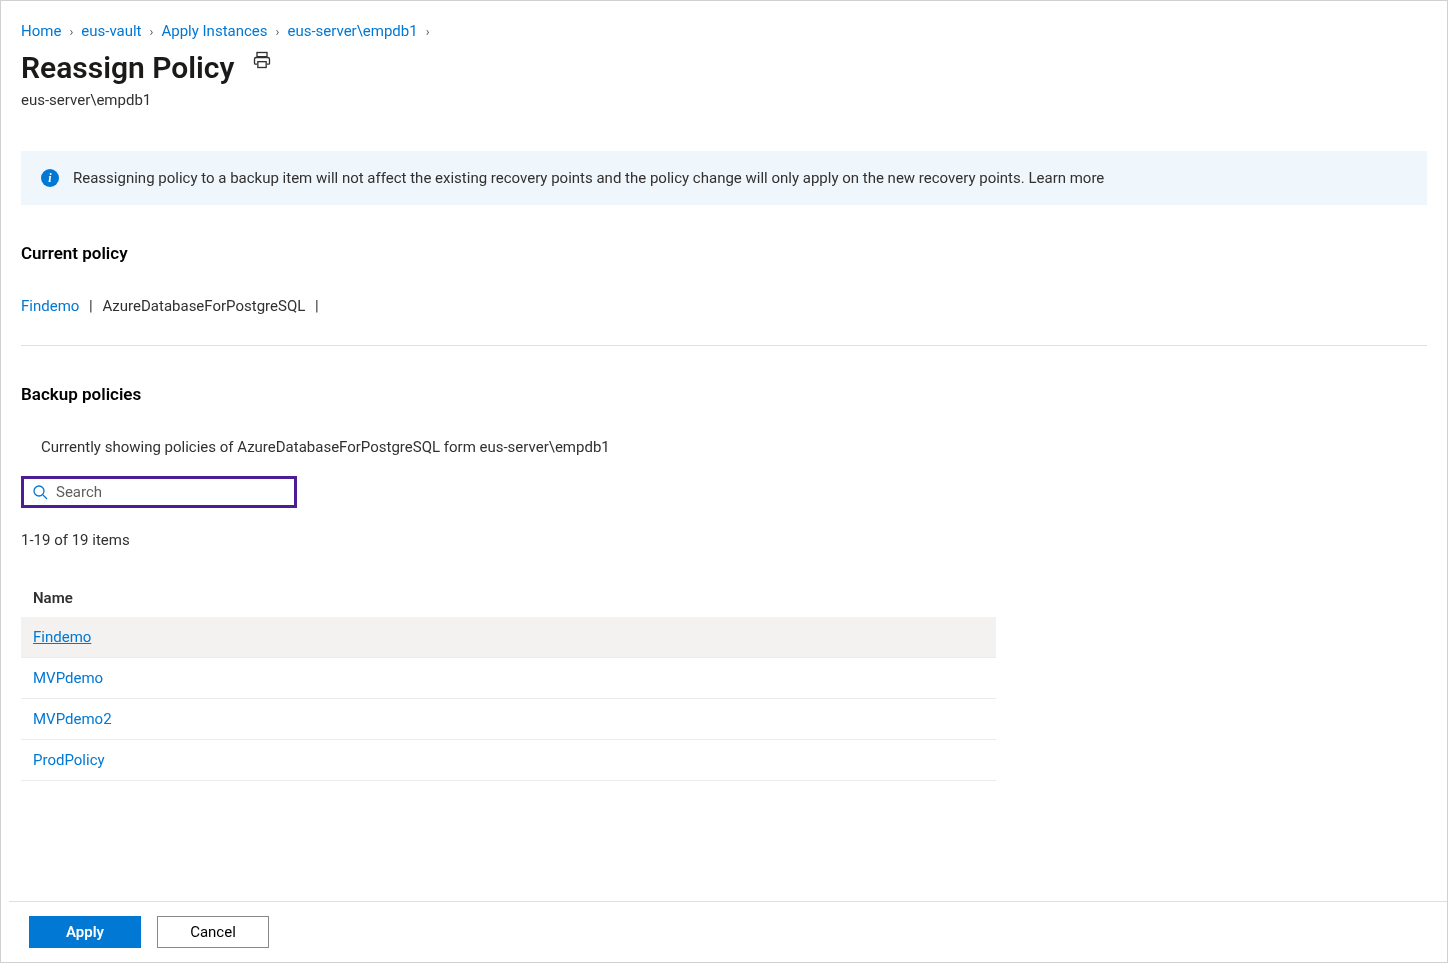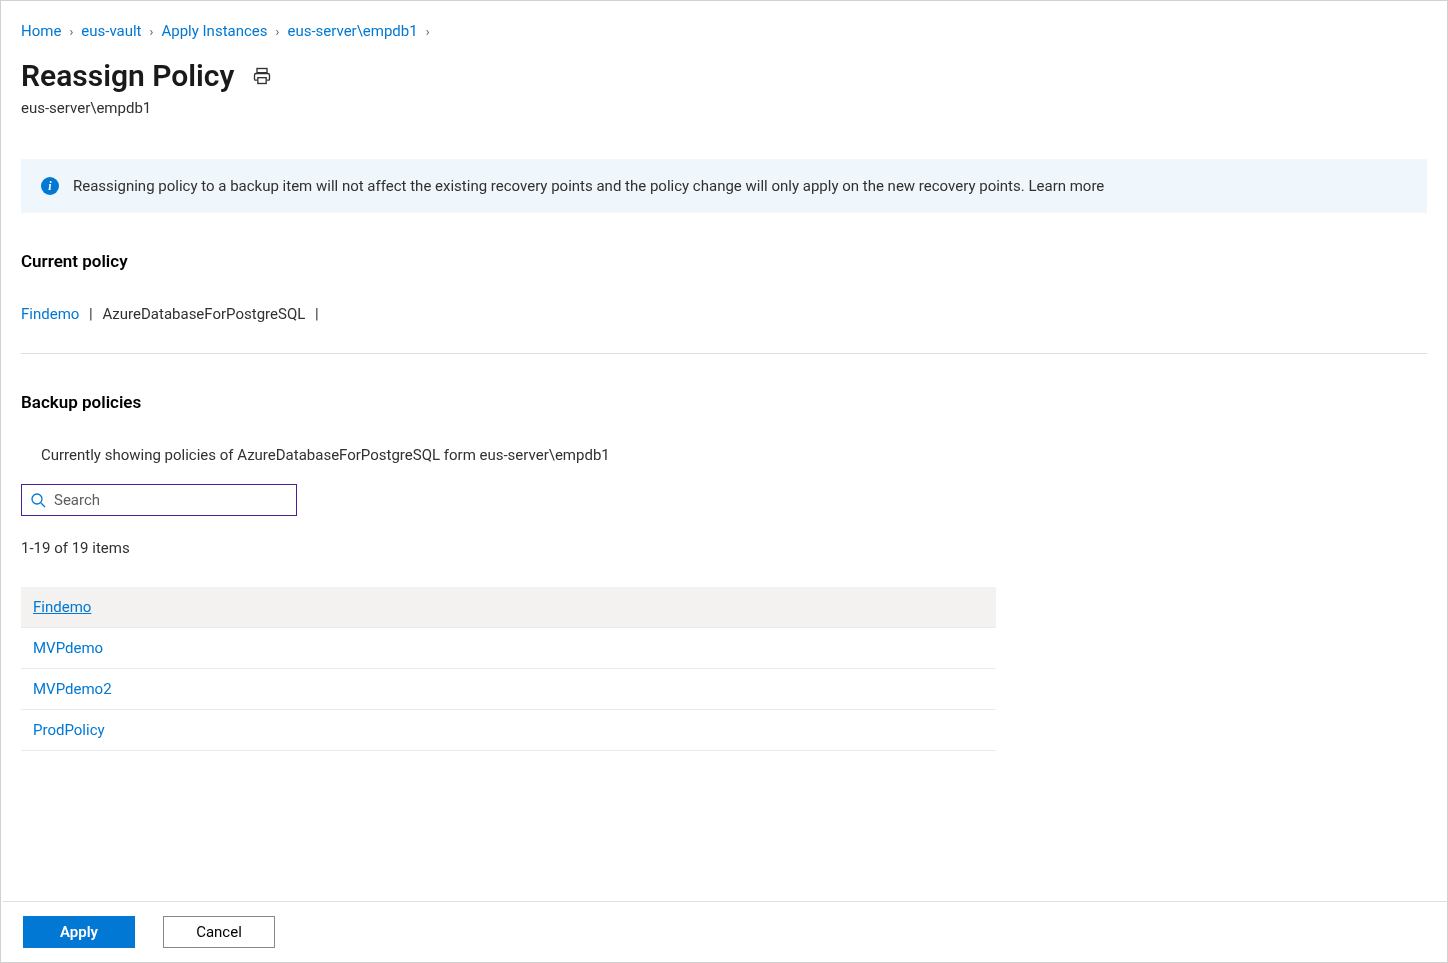--- a/index.html
+++ b/index.html
@@ -19,21 +19,21 @@
   .breadcrumb {
     display: flex;
     align-items: center;
     gap: 8px;
     padding: 12px 0 10px 0;
     font-size: 15px;
   }
   .breadcrumb a { color: #0078d4; text-decoration: none; cursor: pointer; }
   .breadcrumb .sep { color: #605e5c; font-size: 13px; }
   
-  .title-row { display: flex; align-items: center; gap: 18px; margin-top: 8px; }
+  .title-row { display: flex; gap: 18px; }
   h1 { font-size: 30px; font-weight: 600; color: #1b1a19; }
   .print-icon { width: 20px; height: 20px; color: #323130; cursor: pointer; display: flex; align-items: center; justify-content: center; }
   .subtitle { font-size: 15px; color: #323130; margin-top: 6px; }
   
   .info-banner {
     background: #eff6fc;
     display: flex;
     align-items: center;
     gap: 14px;
     padding: 18px 20px;
@@ -49,21 +49,21 @@
   
   h2 { font-size: 17px; font-weight: 600; margin-top: 38px; color: #000000;}
   .policy-line { margin-top: 34px; font-size: 15px; }
   .policy-line a { color: #0078d4; text-decoration: none; }
   .policy-sep { margin: 0 6px; color: #323130; }
   hr { border: none; border-top: 1px solid #e1dfdd; margin-top: 30px; }
   .desc { font-size: 15px; margin-top: 34px; margin-left: 20px; }
   
   .search-wrap {
     display: flex; align-items: center; gap: 8px;
-    border: 1px solid #4c1d95;
+    border: 3px solid #4c1d95;
     width: 276px; height: 32px;
     padding: 0 8px; margin-top: 20px;
   }
   .search-wrap svg { width: 16px; height: 16px; color: #0078d4; flex-shrink: 0;}
   .search-wrap input {
     border: none; outline: none; flex: 1; font-size: 15px;
     font-family: inherit; color: #323130; background: transparent;
   }
   .search-wrap input::placeholder { color: #605e5c; }
   .count { font-size: 15px; margin-top: 23px; }
@@ -72,24 +72,24 @@
   .thead { padding: 10px 12px; font-weight: 600; font-size: 15px; }
   .trow {
     padding: 11px 12px; border-bottom: 1px solid #edebe9;
     font-size: 15px;
   }
   .trow a { color: #0078d4; text-decoration: none; cursor: pointer; }
   .trow.selected { background: #f3f2f1; }
   .trow.selected a { text-decoration: underline; }
   
   .footer {
-    position: absolute; bottom: 0; left: 2px; right: 0;
+    position: absolute; bottom: 0; left: 8px; right: 0;
     border-top: 1px solid #e1dfdd;
     padding: 14px 20px;
-    display: flex; gap: 28px;
+    display: flex; gap: 16px;
     background: #fff;
   }
   .btn {
     height: 32px; padding: 0 20px; font-size: 15px; font-family: inherit;
     border: 1px solid #8a8886; background: #fff; cursor: pointer;
     min-width: 112px;
   }
   .btn.primary { background: #0078d4; border-color: #0078d4; color: #fff; font-weight: 600; }
 </style>
 </head>
@@ -140,20 +140,21 @@
   <div class="search-wrap">
     <svg viewBox="0 0 16 16" fill="none" stroke="currentColor" stroke-width="1.3">
       <circle cx="7" cy="7" r="5"></circle>
         <line x1="11" y1="11" x2="15" y2="15"></line>
     </svg>
     <input type="text" placeholder="Search" style="">
   </div>
   <div class="count">1-19 of 19 items</div>
 
   <div class="table">
+    <div class="thead">Name</div>
     <div id="tbody">
         <div class="trow selected"><a>Findemo</a></div>
         <div class="trow"><a>MVPdemo</a></div>
         <div class="trow"><a>MVPdemo2</a></div>
         <div class="trow"><a>ProdPolicy</a></div>
       </div>
   </div>
 </div>
 
 <div class="footer">

